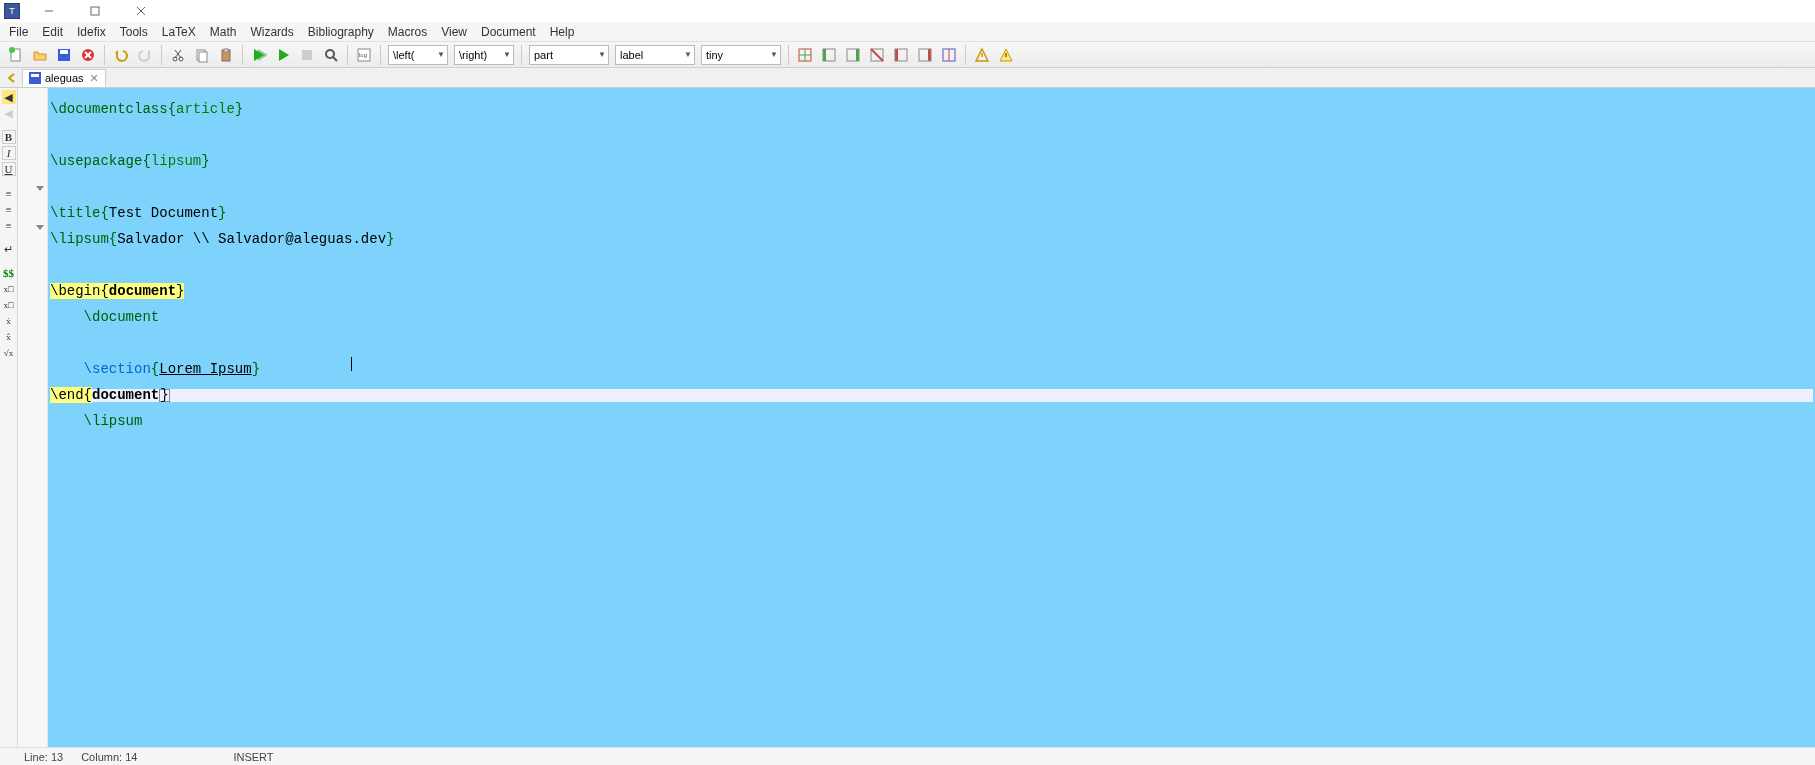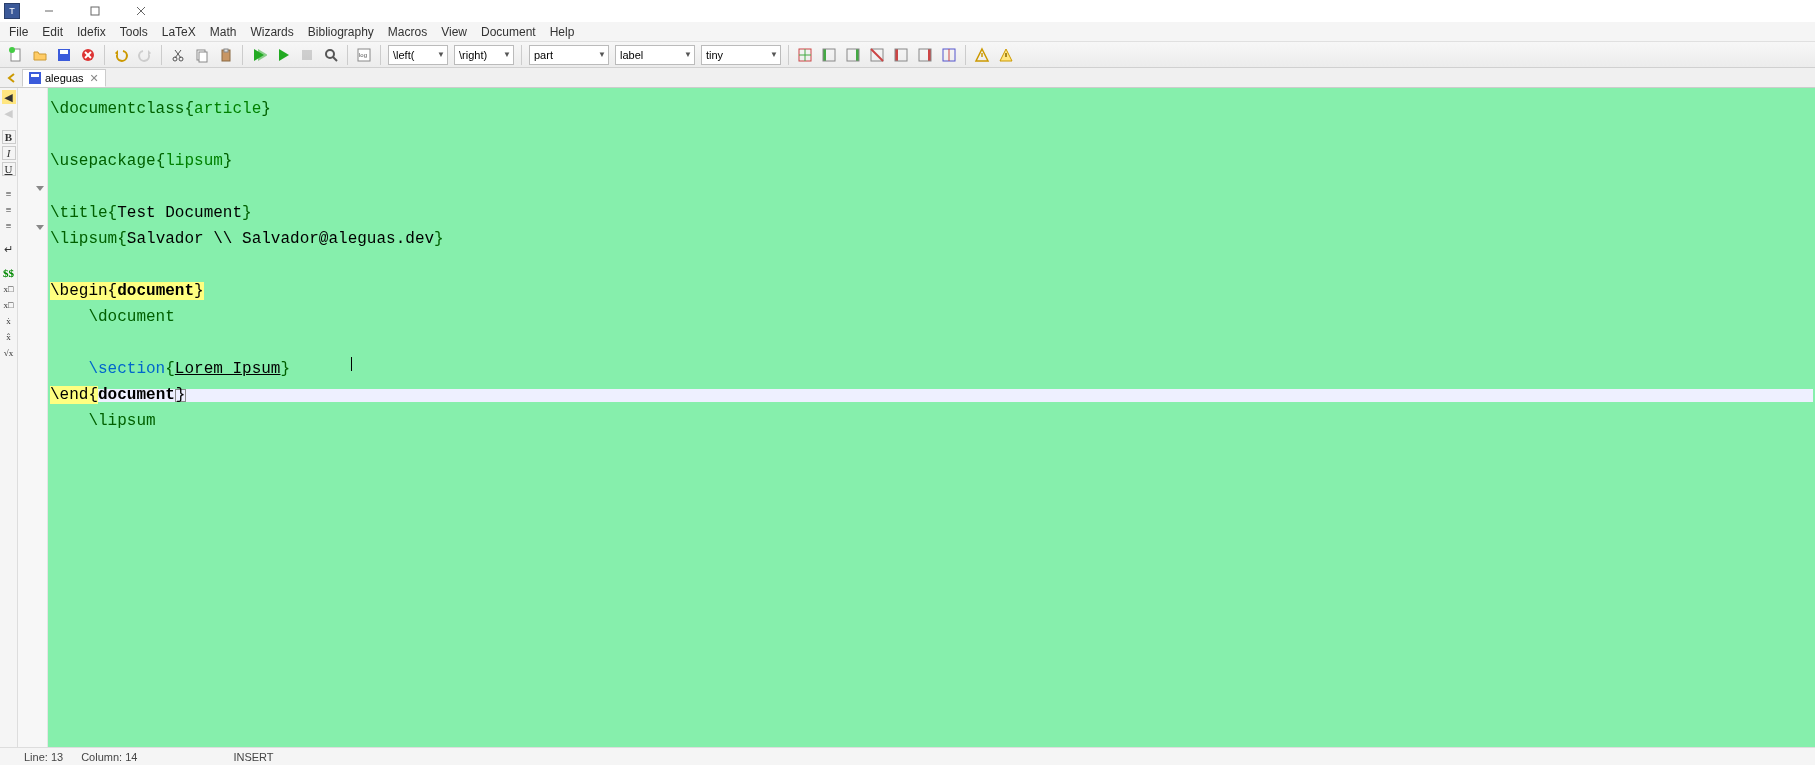--- a/index.html
+++ b/index.html
@@ -36,21 +36,21 @@
 
 .main { display: flex; height: calc(100% - 22px - 20px - 26px - 20px - 18px); }
 .side-toolbar { width: 18px; background: #f5f5f5; border-right: 1px solid #ddd; display: flex; flex-direction: column; align-items: center; padding-top: 2px; gap:2px;}
 .side-btn { width:14px; height:14px; font-size:11px; font-family: "Times New Roman", serif; display:flex; align-items:center; justify-content:center; border:1px solid #ccc; color:#333;}
 
 .gutter { width: 30px; background: #f7f7f7; border-right: 1px solid #e5e5e5; position:relative;}
 .fold-marker { position:absolute; left:18px; width:0; height:0; border-left:4px solid transparent; border-right:4px solid transparent; border-top:5px solid #888;}
 .fold-1 { top: 98px; }
 .fold-2 { top: 137px; }
 
-.editor { flex: 1; background: #86efac; font-family: "Consolas","Courier New", monospace; font-size: 16px; line-height: 13px; padding: 2px 2px; position:relative; white-space: pre; }
+.editor { flex: 1; background: #7dd3fc; font-family: "Consolas","Courier New", monospace; font-size: 14px; line-height: 13px; padding: 2px 2px; position:relative; white-space: pre; }
 .line { height: 13px; }
 .hl-line { background: #eef0ff; }
 .cmd { color: #006000; }
 .brace { color: #006000; }
 .arg { color: #008000; }
 .env-hl { background: #ffff80; color:#000; }
 .sec-underline { text-decoration: underline; }
 .text-cursor { position:absolute; top:269px; left:303px; width:1px; height:14px; background:#000;}
 .bracket-box { border:1px solid #888; display:inline-block; padding:0 0px; line-height:11px;}
 

